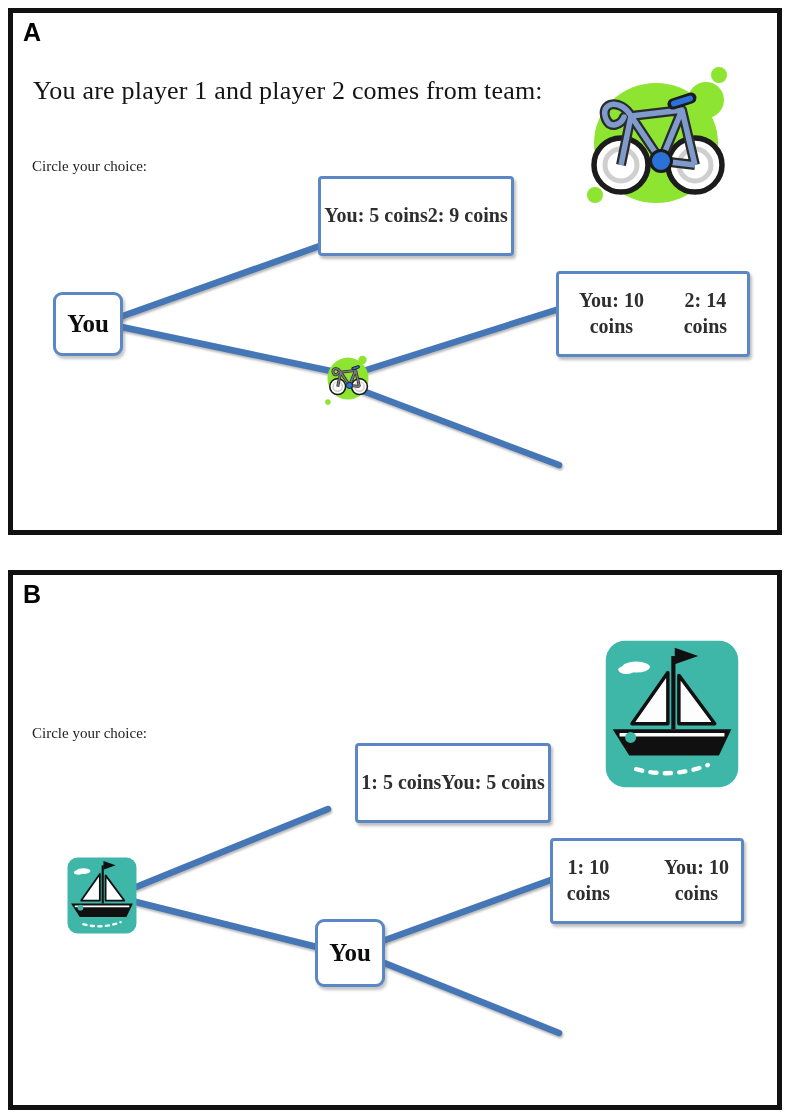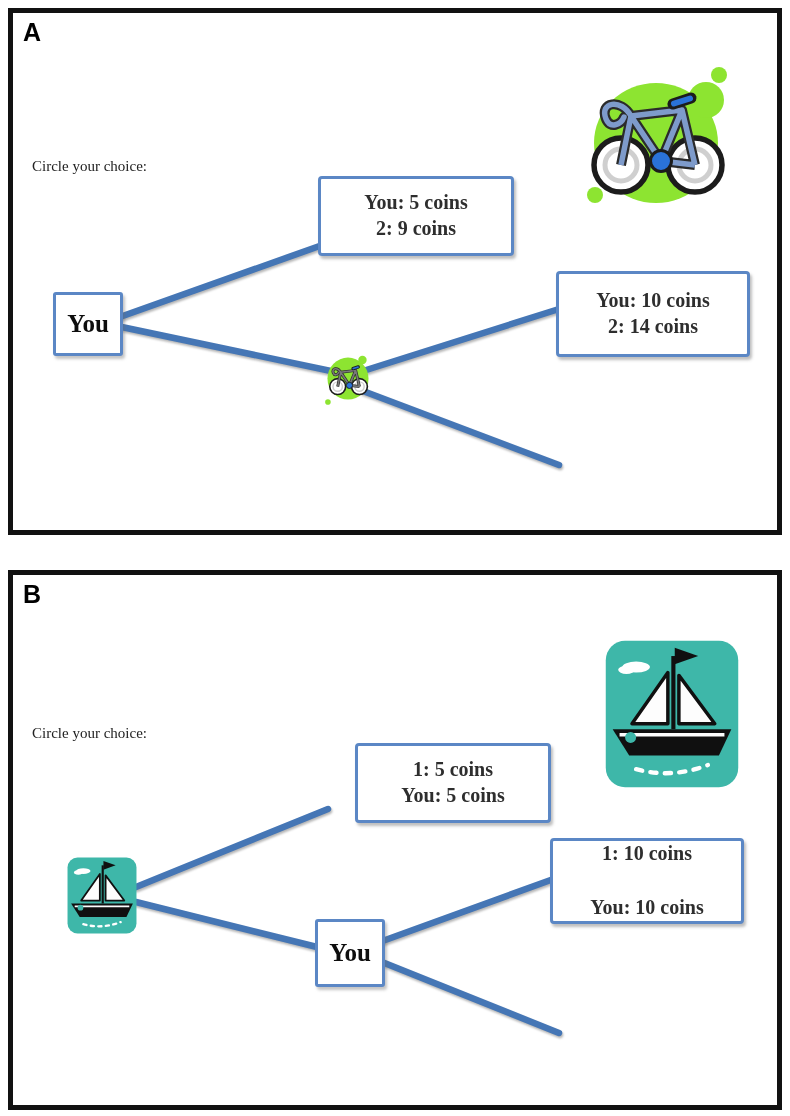--- a/index.html
+++ b/index.html
@@ -19,24 +19,24 @@
         white-space:nowrap;color:#141414;}
   .panel-b .panel-title{top:67px;}
   .instruction{position:absolute;left:19px;top:145px;font-size:15px;color:#222;}
   .panel-b .instruction{top:150px;}
   .team-icon{position:absolute;}
   .connectors{position:absolute;left:0;top:0;pointer-events:none;}
   .edge{stroke:var(--line-blue);stroke-width:6.5;stroke-linecap:round;
         filter:drop-shadow(1.5px 2px 1px rgba(90,90,90,.45));}
   .payoff-box{position:absolute;background:#fff;border:3px solid var(--box-border);
         border-radius:4px;box-shadow:2px 3px 3px rgba(110,110,110,.45);
-        display:flex;flex-direction:column;align-items:center;justify-content:center;
+        display:flex;flex-direction:row;align-items:center;justify-content:center;
         font-weight:bold;font-size:20px;line-height:1.28;color:#2e2e2e;text-align:center;}
   .node-box{position:absolute;background:#fff;border:3px solid var(--box-border);
-        border-radius:3px;box-shadow:2px 3px 3px rgba(110,110,110,.4);
+        border-radius:9px;box-shadow:2px 3px 3px rgba(110,110,110,.4);
         display:flex;align-items:center;justify-content:center;
         font-weight:bold;font-size:25px;color:#0d0d0d;}
   .icon-node{position:absolute;}
   svg{display:block;}
 </style>
 </head>
 <body>
 
 <svg width="0" height="0" style="position:absolute" aria-hidden="true">
   <defs>
@@ -69,20 +69,21 @@
       <circle cx="20" cy="72" r="4" style="fill:var(--teal)"></circle>
       <path d="M24,95 Q50,102 76,92" fill="none" stroke="#fff" stroke-width="3.2" stroke-dasharray="4.5 6" stroke-linecap="round"></path>
     </g>
   </defs>
 </svg>
 
 <div class="page">
 
   <div class="panel panel-a">
     <div class="panel-letter">A</div>
+    <div class="panel-title">You are player 1 and player 2 comes from team:</div>
     <div class="instruction">Circle your choice:</div>
 
     <div class="team-icon" style="left:565px;top:45px;width:160px;height:160px;">
       <svg width="160" height="160" viewBox="0 0 160 160">
         <ellipse cx="78" cy="85" rx="62" ry="60" style="fill:var(--green)"></ellipse>
         <circle cx="128" cy="42" r="18" style="fill:var(--green)"></circle>
         <circle cx="141" cy="17" r="8" style="fill:var(--green)"></circle>
         <circle cx="17" cy="137" r="8" style="fill:var(--green)"></circle>
         <g style="color:#7e9bcb" transform="translate(5,10)">
             <use href="#bike-glyph"></use>

